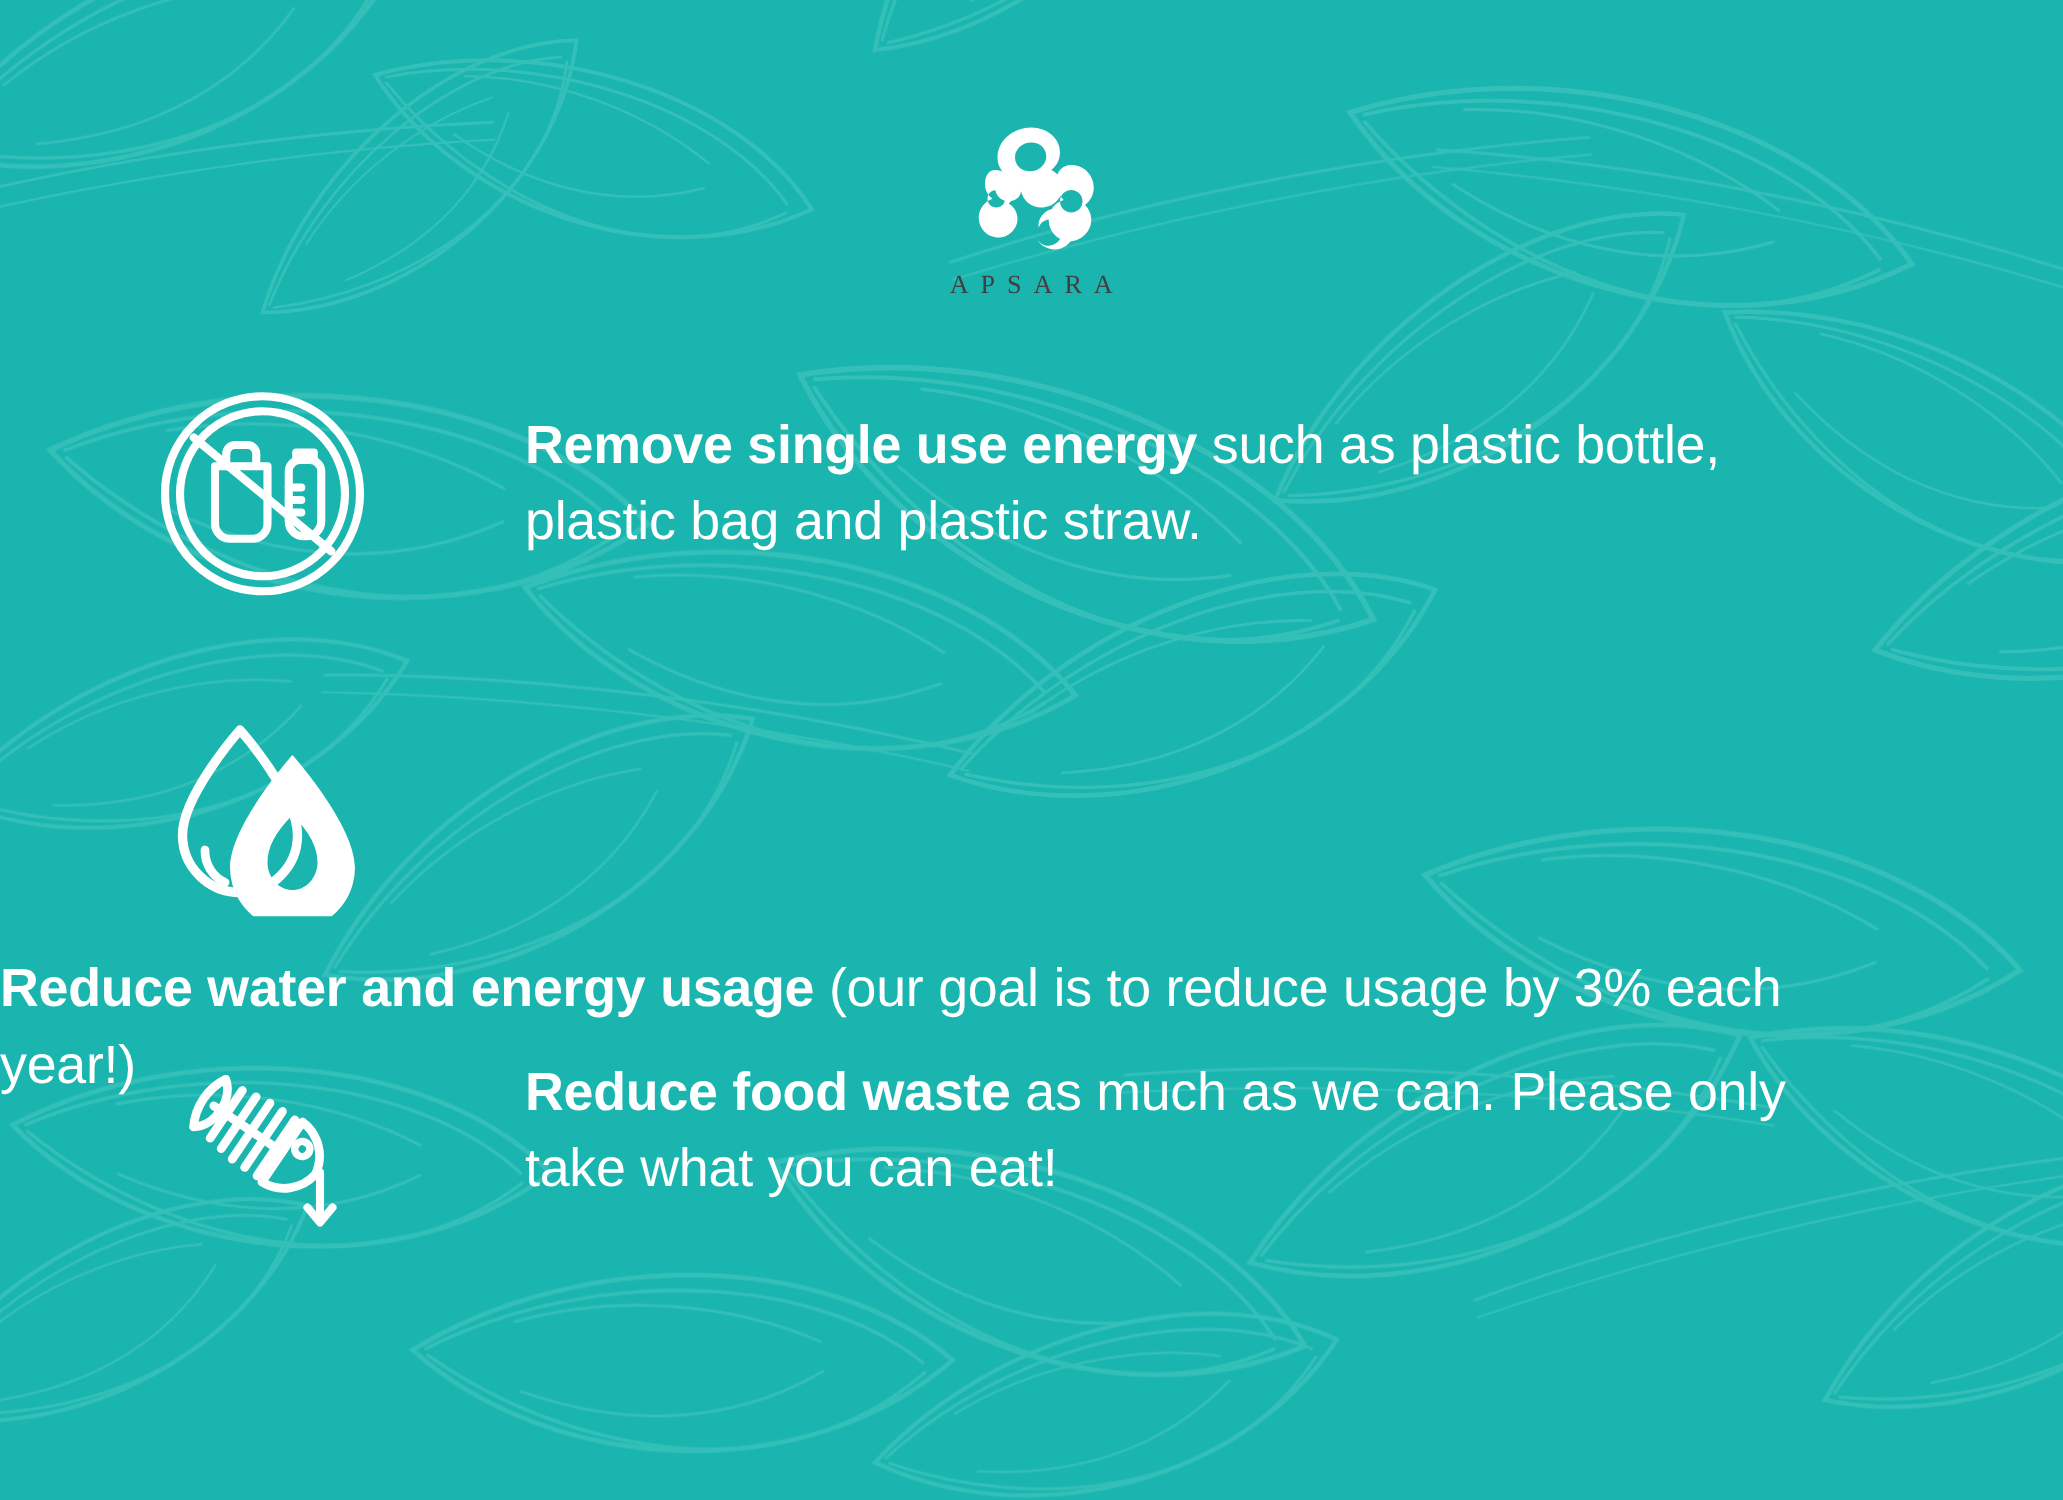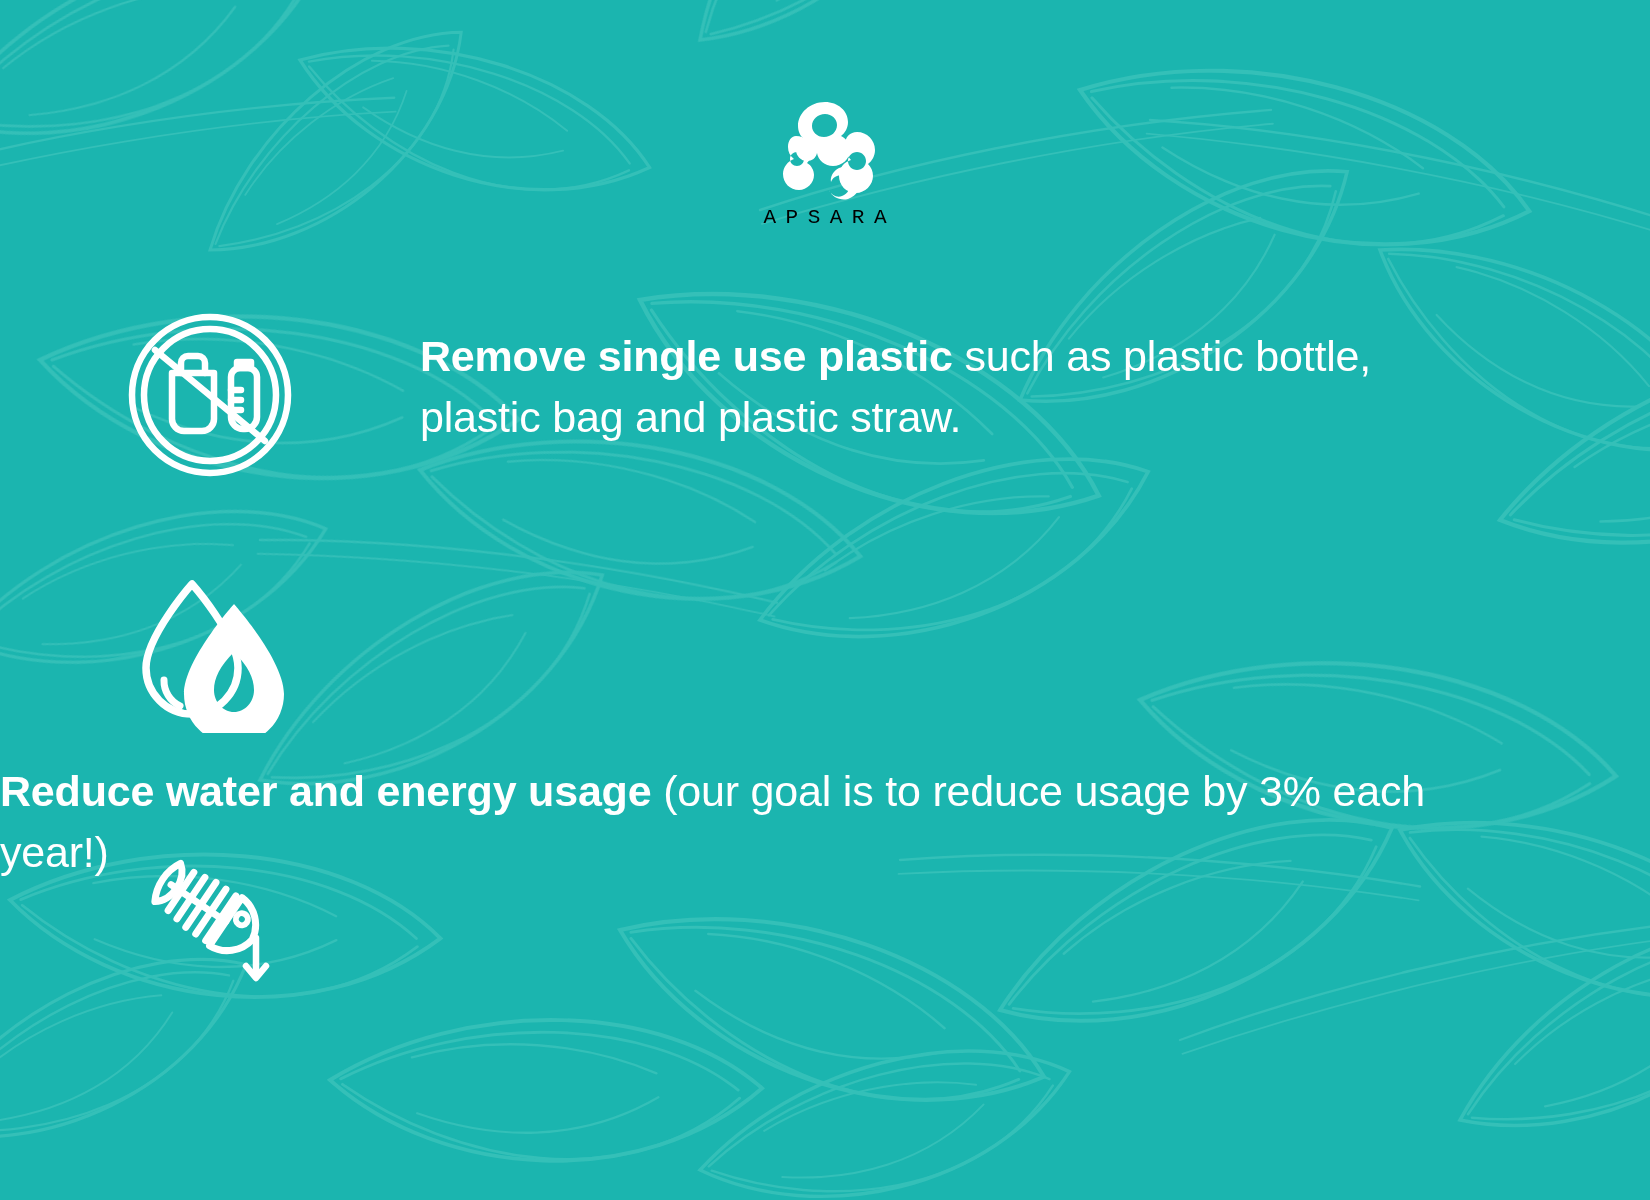--- a/index.html
+++ b/index.html
@@ -34,28 +34,28 @@
     position: absolute;
     top: 96px;
     left: 0;
     width: 100%;
     display: flex;
     flex-direction: column;
     align-items: center;
   }
   #logo-mark { display: block; }
   #logo-wordmark {
-    margin-top: 1px;
-    color: #000000;
+    margin-top: 11px;
+    color: #404040;
     font-size: 21px;
     font-weight: 400;
     letter-spacing: 9.5px;
     text-indent: 9.5px;
     line-height: 1;
-    font-family: Liberation Mono, monospace;
+    font-family: Liberation Serif, serif;
   }
 
   
   #messages {
     position: absolute;
     top: 300px;
     left: 0;
     width: 1650px;
   }
 
@@ -200,21 +200,21 @@
                      v40 a12 12 0 0 1 -12 12 h-2 a12 12 0 0 1 -12 -12 z"></path>
             <path d="M112 52 h14 v6 h-14 z"></path>
             <path d="M106 80 h10 M106 90 h10 M106 100 h10"></path>
 
             <path d="M30 40 L140 131"></path>
           </g>
         </svg>
       </div>
       <div class="message-text-cell">
         <p class="message-text">
-          <span class="lede">Remove single use plastic</span><span class="rest"> such as plastic bottle, plastic bag and plastic straw.</span>
+          <span class="lede">Remove single use energy</span><span class="rest"> such as plastic bottle, plastic bag and plastic straw.</span>
         </p>
       </div>
     </div>
 
     <div class="message-row" id="row-water">
       <div class="message-icon-cell">
         <svg width="160" height="165" viewBox="0 0 160 165" aria-hidden="true">
 
           <path d="M62 16 C 62 16 16 68 16 100 a46 46 0 0 0 92 0 C 108 68 62 16 62 16 z" fill="none" stroke="#FFFFFF" stroke-width="7.5" stroke-linecap="round" stroke-linejoin="round"></path>
 
@@ -249,16 +249,21 @@
             </g>
             <circle cx="116" cy="74" r="6" fill="none" stroke="#FFFFFF" stroke-width="6"></circle>
           </g>
 
           <g fill="none" stroke="#FFFFFF" stroke-width="6.5" stroke-linecap="round" stroke-linejoin="round">
             <path d="M131 112 v38"></path>
             <path d="M121 140 l10 12 l10 -12"></path>
           </g>
         </svg>
       </div>
+      <div class="message-text-cell">
+        <p class="message-text">
+          <span class="lede">Reduce food waste</span><span class="rest"> as much as we can. Please only take what you can eat!</span>
+        </p>
+      </div>
     </div>
 
   </div>
 </div>
 
 </body></html>

